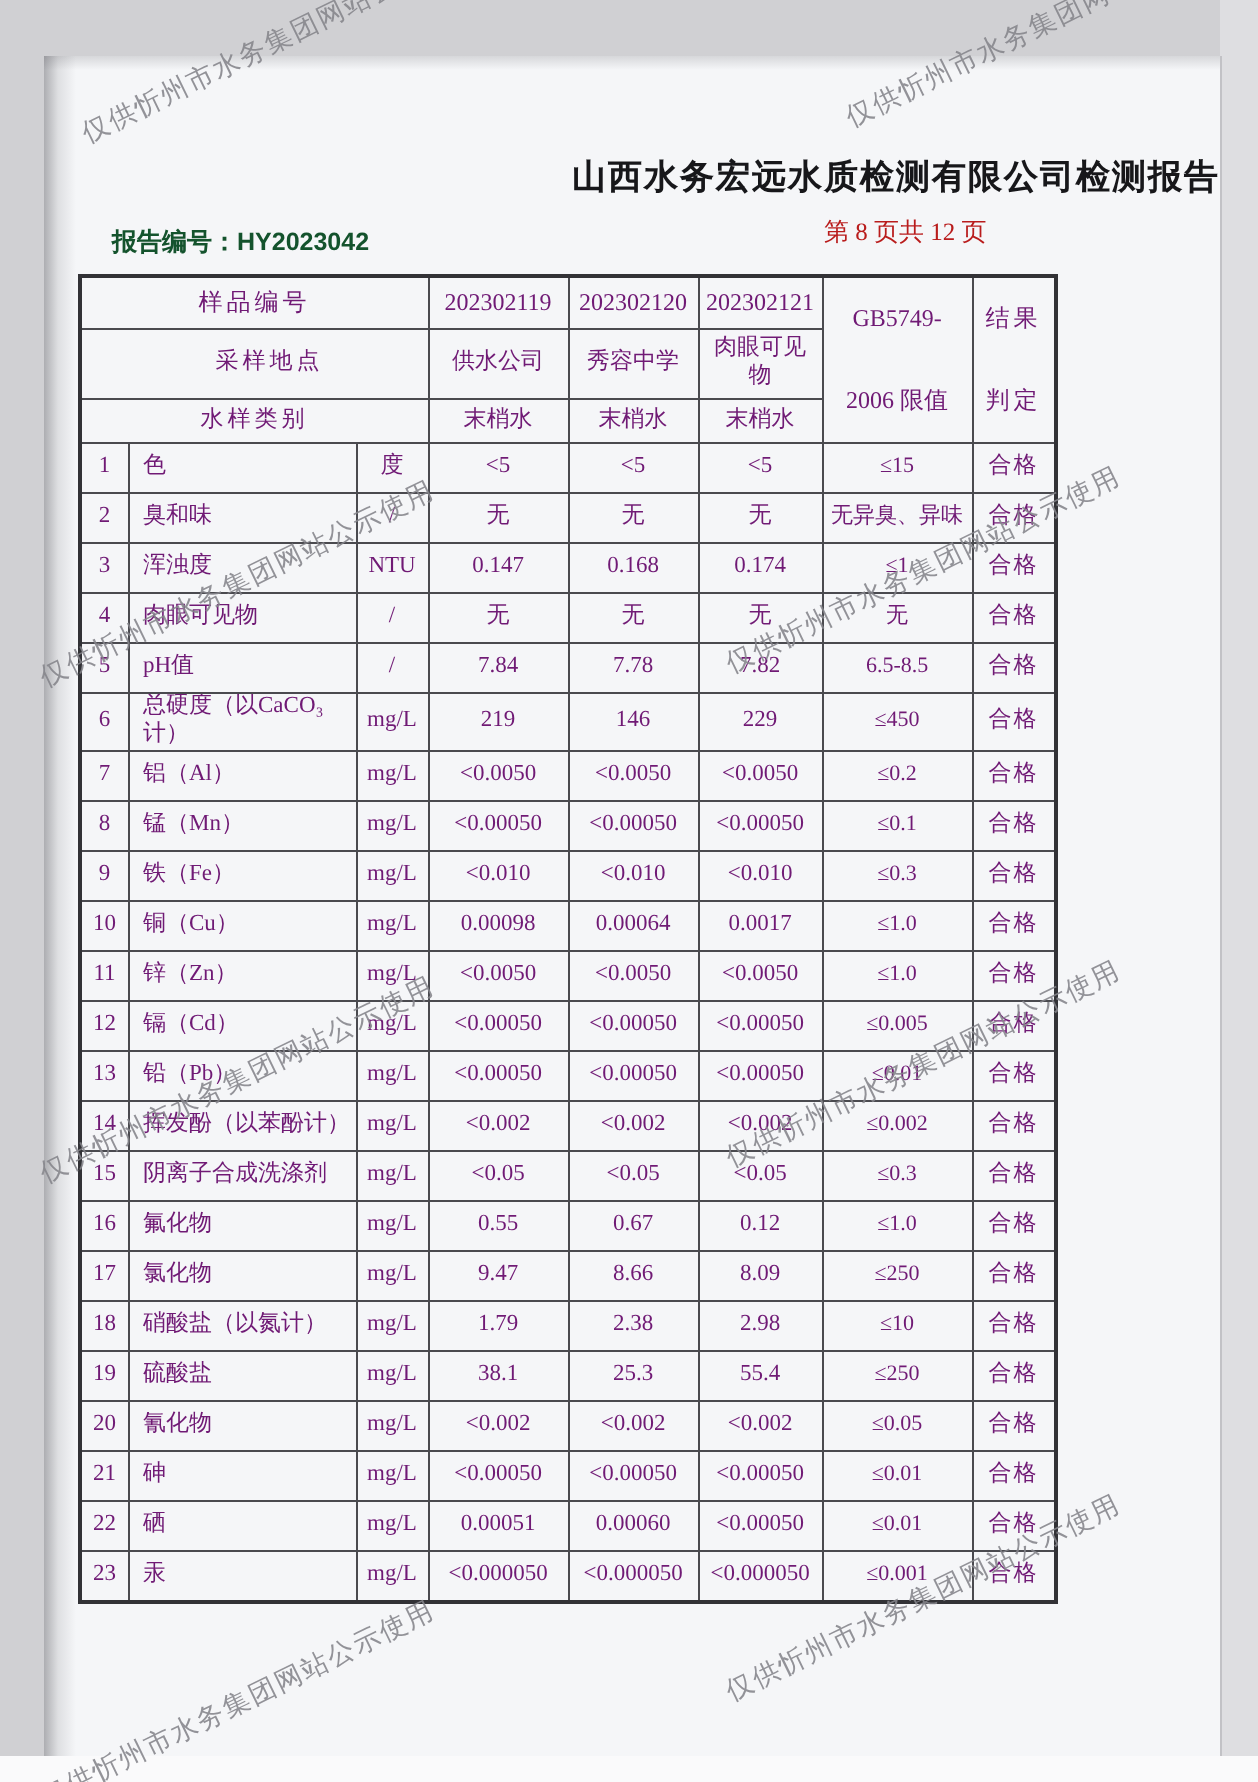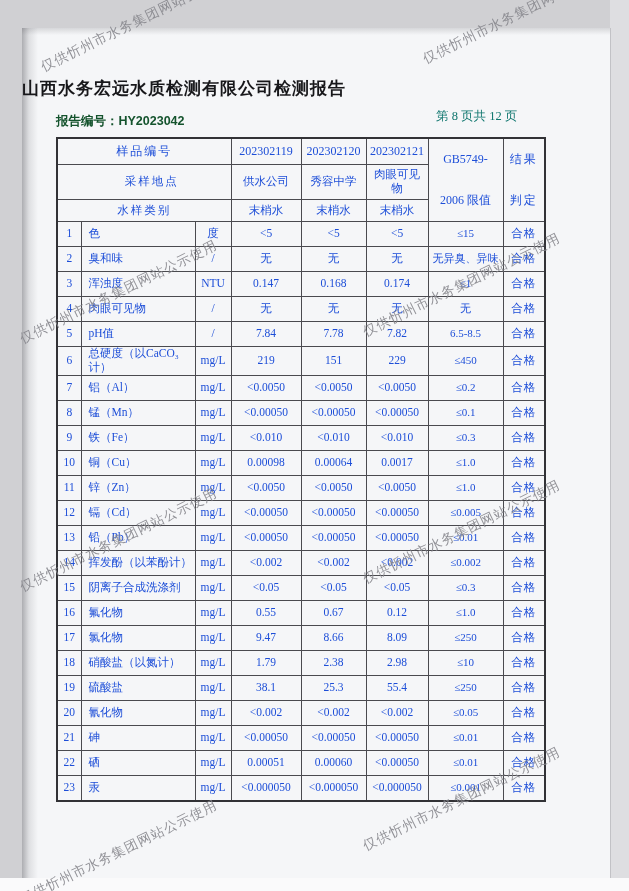--- a/index.html
+++ b/index.html
@@ -26,38 +26,38 @@
   }
   .paper::before {          
     content:""; position:absolute; inset:0; pointer-events:none;
     background:
       linear-gradient(to right, rgba(55,55,62,0.38) 0px, rgba(55,55,62,0.12) 7px, rgba(55,55,62,0) 16px),
       linear-gradient(to bottom, rgba(55,55,62,0.16) 0px, rgba(55,55,62,0) 7px);
   }
 
   .title {
     position:absolute; left:22px; top:77px; width:588px;
-    text-align:left; font-family:"Liberation Sans", sans-serif;
+    text-align:right; font-family:"Liberation Sans", sans-serif;
     font-weight:bold; font-size:17px; letter-spacing:1px; color:#17171a;
   }
   .report-no {
     position:absolute; left:56px; top:113px;
     font-family:"Liberation Sans", sans-serif;
     font-weight:bold; font-size:12.5px; color:#14532d;
   }
   .page-info {
-    position:absolute; left:436px; top:108px;
-    font-size:12.5px; color:#0f766e;
+    position:absolute; left:412px; top:108px;
+    font-size:12.5px; color:#b91c1c;
   }
 
   table.report {
-    position:absolute; left:56px; top:137px;
+    position:absolute; left:39px; top:137px;
     width:488px; table-layout:fixed;
     border-collapse:collapse;
-    color:#1d4ed8;
+    color:#701a75;
   }
   table.report td {
     border:1px solid #4a4a4f;
     text-align:center; vertical-align:middle;
     font-size:11.5px; padding:0; overflow:hidden;
     line-height:1.2;
   }
   table.report { border:2px solid #323236; }
 
   tr.h1 td { height:25px; font-size:12px; }
@@ -193,21 +193,21 @@
     <td class="c-val">7.82</td>
     <td class="c-limit">6.5-8.5</td>
     <td class="c-result">合格</td>
   </tr>
 
   <tr class="data">
     <td class="c-no">6</td>
     <td class="c-name">总硬度（以CaCO₃计）</td>
     <td class="c-unit">mg/L</td>
     <td class="c-val">219</td>
-    <td class="c-val">151</td>
+    <td class="c-val">146</td>
     <td class="c-val">229</td>
     <td class="c-limit">≤450</td>
     <td class="c-result">合格</td>
   </tr>
 
   <tr class="data">
     <td class="c-no">7</td>
     <td class="c-name">铝（Al）</td>
     <td class="c-unit">mg/L</td>
     <td class="c-val">&lt;0.0050</td>

